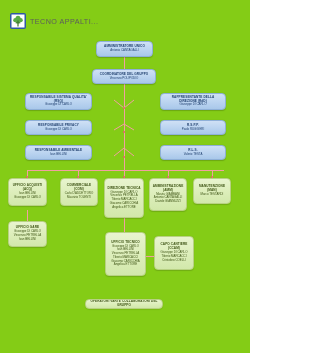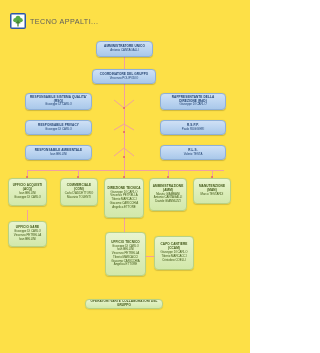--- a/index.html
+++ b/index.html
@@ -2,21 +2,21 @@
 <html><head>
 <meta charset="utf-8">
 <style>
   * { box-sizing: border-box; margin: 0; padding: 0; }
   html, body {
     width: 250px; height: 353px;
     background: #ffffff;
     font-family: "Liberation Sans", sans-serif;
     overflow: hidden;
   }
-  #page { position: relative; width: 250px; height: 353px; background: #fde047; }
+  #page { position: relative; width: 250px; height: 353px; background: #84cc16; }
 
   
   .logo-wrap { position: absolute; left: 10px; top: 13px; display: flex; align-items: center; gap: 4px; }
   .logo-mark {
     width: 16px; height: 16px; border-radius: 2px;
     background: #2f57a6;
     display: flex; align-items: center; justify-content: center;
     flex: 0 0 auto;
   }
   .logo-mark svg { display: block; }

